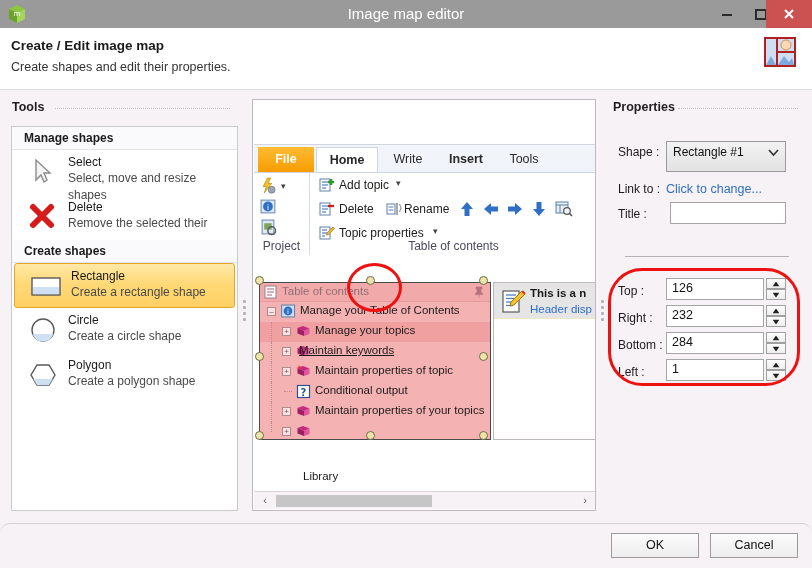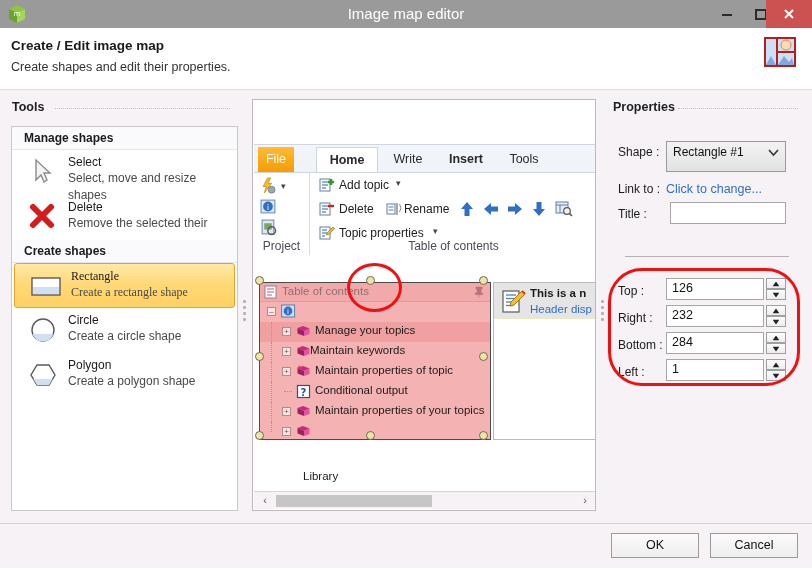--- a/index.html
+++ b/index.html
@@ -82,21 +82,20 @@
   }
   .tool-row .t-title { font-size:12px; color:#1b1b1b; line-height:16px; }
   .tool-row .t-desc  { font-size:12px; color:#4a4a4a; line-height:17px; }
   .tool-row .t-ico {
     position:absolute; left:14px; top:6px; width:34px; height:32px;
   }
   #tool-rectangle {
     background:linear-gradient(to bottom,#ffe9a8 0%,#ffd978 45%,#ffd064 100%);
     border:1px solid #e2a72a; border-radius:3px;
     margin:0 2px;
-    font-family:Liberation Serif, serif;
   }
 
   
   .splitter { position:absolute; width:4px; }
   .splitter i {
     display:block; width:3px; height:3px; background:#b9b0b5;
     margin-bottom:3px; border-radius:1px;
   }
 
   
@@ -113,21 +112,21 @@
     border-top:1px solid #cfd6e0;
   }
   #tabstrip {
     position:absolute; left:1px; top:47px; width:342px; height:26px;
   }
   .tab {
     position:absolute; top:0; height:26px; line-height:25px;
     font-size:12.5px; text-align:center; color:#2a2a2a;
   }
   #tab-file {
-    left:4px; width:36px; color:#ffffff; font-weight:normal;
+    left:4px; width:56px; color:#ffffff; font-weight:bold;
     background:linear-gradient(to bottom,#ffbb33 0%,#f59b00 100%);
   }
   #tab-home {
     left:62px; width:62px; background:#ffffff;
     border:1px solid #cfd6e0; border-bottom:1px solid #ffffff;
     font-weight:bold; box-sizing:border-box;
   }
   #tab-write  { left:126px; width:56px; }
   #tab-insert { left:184px; width:56px;font-weight:bold; }
   #tab-tools  { left:242px; width:56px; }
@@ -269,21 +268,21 @@
   .spin-row .sb svg { position:absolute; left:50%; top:50%; transform:translate(-50%,-50%); }
 
   #props-ellipse {
     position:absolute; left:608px; top:268px; width:192px; height:118px;
     border:3px solid #ee1111; border-radius:34px; pointer-events:none;
   }
 
   
   #footer {
     position:absolute; left:0; bottom:0; width:812px; height:45px;
-    background:#f7f2f5; border-top:1px solid #d8d0d5;
+    background:#f7f2f5; border-top:1px solid #d8d0d5;border-radius:10px;
   }
   .dlgbtn {
     position:absolute; top:9px; width:88px; height:25px;
     background:linear-gradient(to bottom,#fbfbfb 0%,#eeeeee 100%);
     border:1px solid #9b9b9b;
     font-size:12.5px; color:#111; line-height:23px; text-align:center;
     cursor:default;
   }
   #btn-ok { left:611px; }
   #btn-cancel { left:710px; }
@@ -545,20 +544,21 @@
 
       <div class="tnode">
         <span class="tn-exp" style="left:7px;">–</span>
         <span class="tn-ico" style="left:21px;">
           <svg width="15" height="15" viewBox="0 0 15 15">
             <rect x="0.6" y="1" width="13" height="12" fill="#ccdff5" stroke="#5f7fa8" stroke-width="1"></rect>
             <circle cx="7" cy="7" r="4.4" fill="#2f6fc4"></circle>
             <text x="7" y="10" font-size="7" fill="#ffffff" text-anchor="middle" font-family="DejaVu Sans">i</text>
           </svg>
         </span>
+        <span class="tn-lbl" style="left:40px;">Manage your Table of Contents</span>
       </div>
 
       <div class="tnode sel">
         <span class="tn-dots" style="left:11px; top:0; height:20px;"></span>
         <span class="tn-exp" style="left:22px;">+</span>
         <span class="tn-ico" style="left:36px;">
           <svg width="15" height="15" viewBox="0 0 15 15">
             <path d="M1.5 4 L7 2 L13.5 4.5 L8 7 Z" fill="#c62b7f"></path>
             <path d="M1.5 4 L8 7 L8 12 L1.5 9.5 Z" fill="#9e1f63"></path>
             <path d="M13.5 4.5 L8 7 L8 12 L13.5 10 Z" fill="#e0559b"></path>
@@ -570,21 +570,21 @@
       <div class="tnode">
         <span class="tn-dots" style="left:11px; top:0; height:20px;"></span>
         <span class="tn-exp" style="left:22px;">+</span>
         <span class="tn-ico" style="left:36px;">
           <svg width="15" height="15" viewBox="0 0 15 15">
             <path d="M1.5 4 L7 2 L13.5 4.5 L8 7 Z" fill="#c62b7f"></path>
             <path d="M1.5 4 L8 7 L8 12 L1.5 9.5 Z" fill="#9e1f63"></path>
             <path d="M13.5 4.5 L8 7 L8 12 L13.5 10 Z" fill="#e0559b"></path>
           </svg>
         </span>
-        <span class="tn-lbl" style="left:50px;">Maintain keywords</span>
+        <span class="tn-lbl" style="left:39px;text-decoration:underline;">Maintain keywords</span>
       </div>
 
       <div class="tnode">
         <span class="tn-dots" style="left:11px; top:0; height:20px;"></span>
         <span class="tn-exp" style="left:22px;">+</span>
         <span class="tn-ico" style="left:36px;">
           <svg width="15" height="15" viewBox="0 0 15 15">
             <path d="M1.5 4 L7 2 L13.5 4.5 L8 7 Z" fill="#c62b7f"></path>
             <path d="M1.5 4 L8 7 L8 12 L1.5 9.5 Z" fill="#9e1f63"></path>
             <path d="M13.5 4.5 L8 7 L8 12 L13.5 10 Z" fill="#e0559b"></path>

